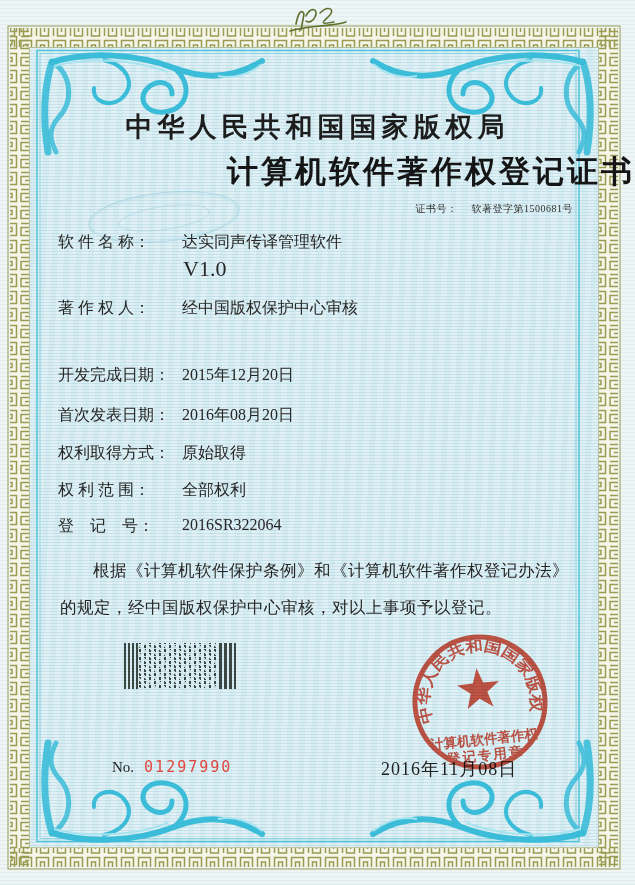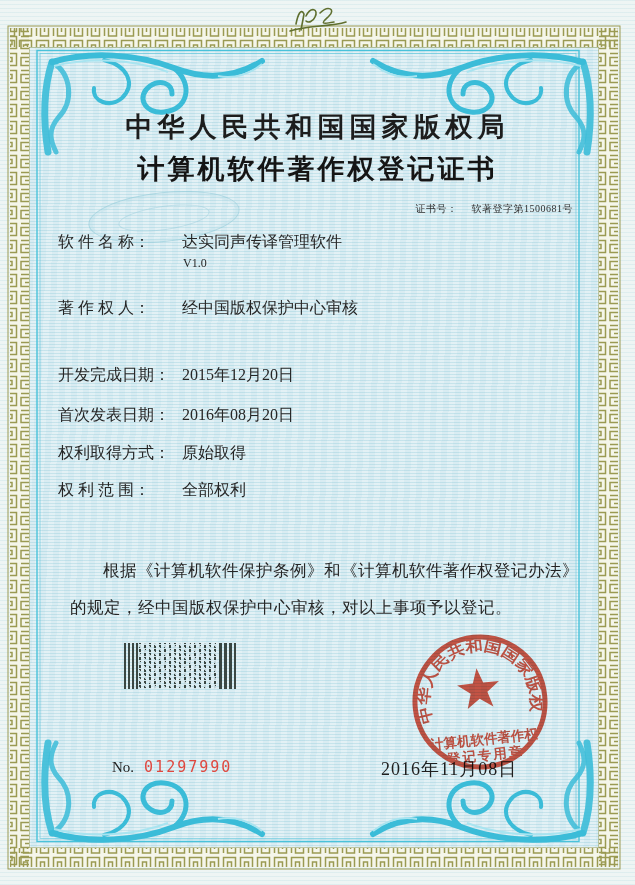--- a/index.html
+++ b/index.html
@@ -17,31 +17,31 @@
       repeating-linear-gradient(180deg, rgba(95,180,200,.22) 0 1px, rgba(255,255,255,0) 1px 3px),
       repeating-linear-gradient(92deg, rgba(255,255,255,.25) 0 6px, rgba(255,255,255,0) 6px 12px),
       #d9ecf2;
   }
   .abs{position:absolute;}
   .authority{
     left:0;right:0;top:109px;text-align:center;
     font-size:27px;font-weight:bold;letter-spacing:5px;color:#1d1d1d;
   }
   .cert-title{
-    left:0;right:0;top:151px;text-align:center;
-    font-size:27px;font-weight:900;letter-spacing:3px;color:#151515;
+    left:0;right:0;top:151px;text-align:right;
+    font-size:31px;font-weight:900;letter-spacing:3px;color:#151515;
   }
   .certno-line{right:62px;top:202px;font-size:10px;color:#303030;letter-spacing:.5px;}
   .certno-line .num{margin-left:14px;}
   .field-row{left:58px;font-size:16px;color:#262626;}
   .field-label{display:inline-block;white-space:pre;width:124px;vertical-align:top;}
   .field-value{display:inline-block;white-space:pre;vertical-align:top;}
-  .value-line2{left:183px;font-size:12px;color:#262626;}
+  .value-line2{left:183px;font-size:22px;color:#262626;}
   .statement{
-    left:70px;top:552px;width:524px;
+    left:60px;top:552px;width:524px;
     font-size:16.5px;line-height:37px;text-indent:2em;color:#262626;letter-spacing:.5px;
   }
   .barcode{left:124px;top:643px;width:112px;height:46px;display:flex;opacity:.88;}
   .bc-start{width:15px;height:100%;
     background:repeating-linear-gradient(90deg,#26312c 0 2px,rgba(0,0,0,0) 2px 4px);}
   .bc-data{flex:1;height:100%;
     background:
       repeating-linear-gradient(0deg, rgba(217,236,242,.95) 0 1px, rgba(0,0,0,0) 1px 4px),
       repeating-linear-gradient(45deg, rgba(217,236,242,.85) 0 2px, rgba(0,0,0,0) 2px 6px),
       repeating-linear-gradient(90deg,#26312c 0 2px,rgba(0,0,0,0) 2px 5px);}
@@ -156,20 +156,23 @@
     </div>
 
     <div class="abs field-row" style="top:480px">
       <span class="field-label">权 利 范 围：</span><span class="field-value">全部权利</span>
     </div>
 
     <div class="abs field-row" style="top:443px">
       <span class="field-label">权利取得方式：</span><span class="field-value">原始取得</span>
     </div>
 
+    <div class="abs field-row" style="top:516px">
+      <span class="field-label">登　记　号：</span><span class="field-value">2016SR322064</span>
+    </div>
 
     <div class="abs statement">根据《计算机软件保护条例》和《计算机软件著作权登记办法》的规定，经中国版权保护中心审核，对以上事项予以登记。</div>
 
     <div class="abs barcode">
       <div class="bc-start"></div>
       <div class="bc-data"></div>
       <div class="bc-stop"></div>
     </div>
 
     <div class="abs serial">

